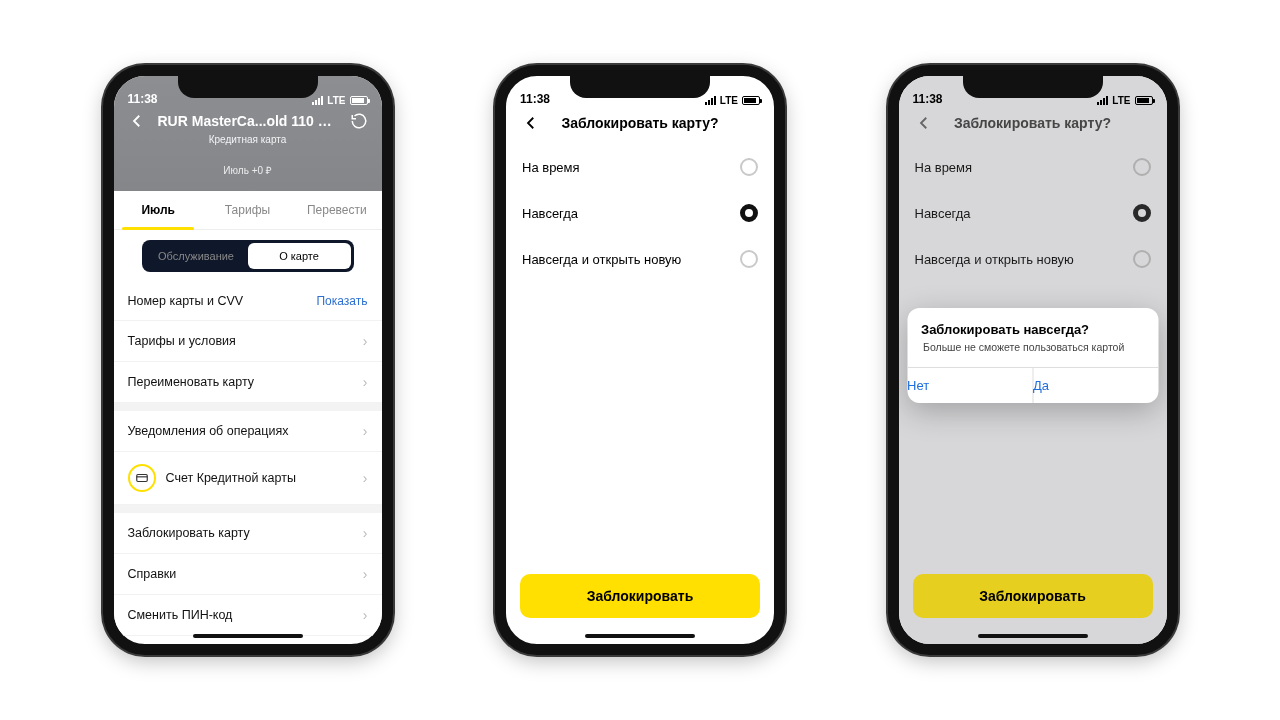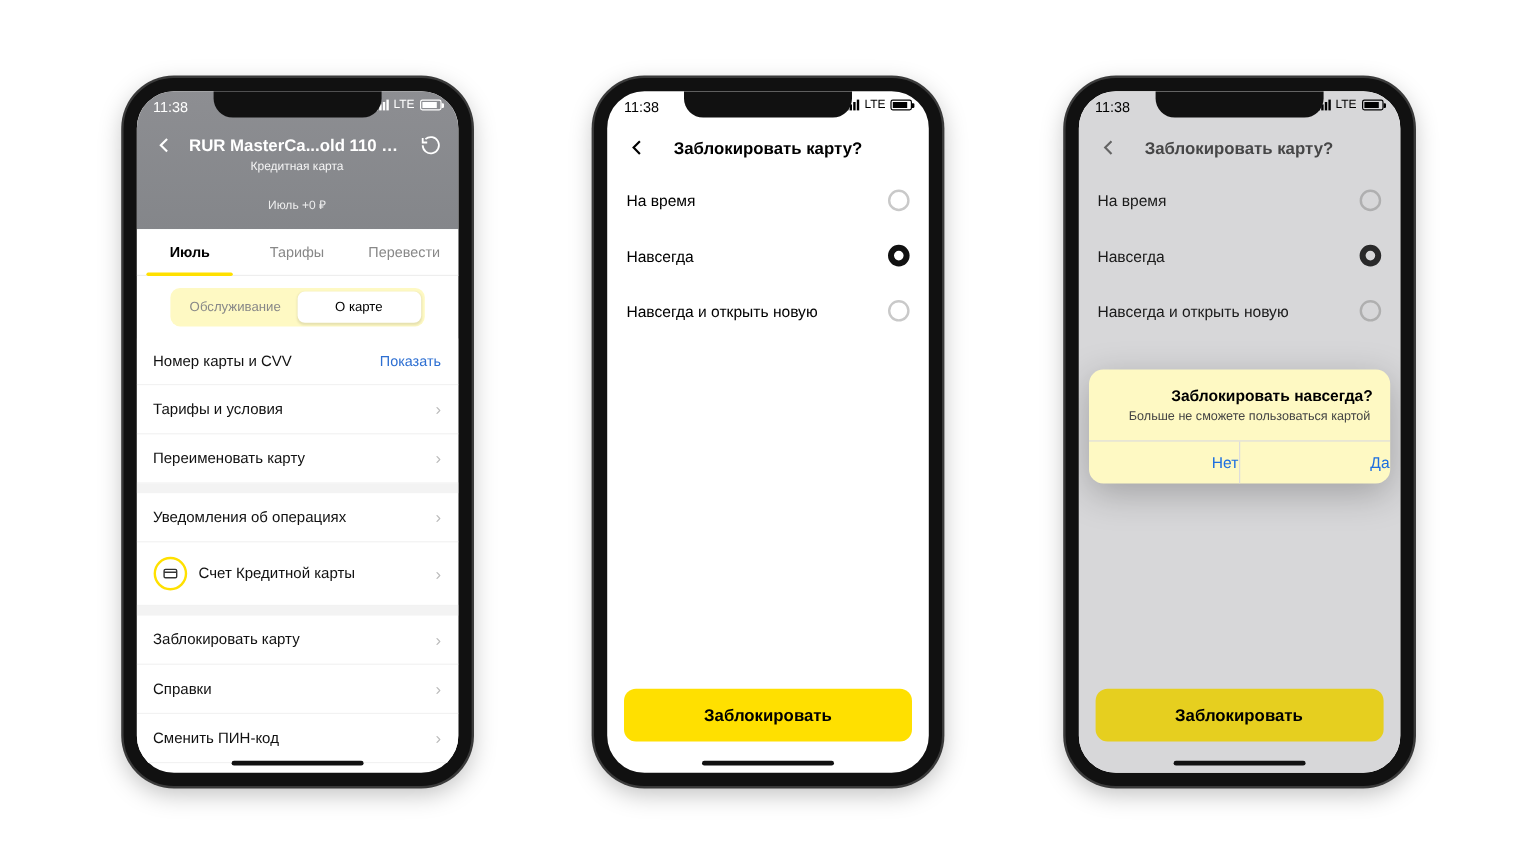--- a/index.html
+++ b/index.html
@@ -38,22 +38,22 @@
     border-radius: 0 0 16px 16px; z-index: 50;
   }
   .home-indicator {
     position: absolute; bottom: 6px; left: 50%; transform: translateX(-50%);
     width: 110px; height: 4px; background: #111; border-radius: 4px; z-index: 50;
   }
   .screen { position: absolute; inset: 0; overflow: hidden; }
 
   
   .statusbar {
-    height: 30px; display: flex; justify-content: space-between; align-items: flex-start;
-    padding: 6px 14px 0 14px; font-size: 12px; font-weight: 400; gap: 16px;
+    height: 30px; display: flex; justify-content: space-between; align-items: flex-end;
+    padding: 6px 14px 0 14px; font-size: 12px; font-weight: 700; gap: 16px;
   }
   .statusbar.light { color: #fff; }
   .statusbar.dark { color: #000; }
   .sb-right { display: flex; align-items: center; gap: 4px; font-size: 10px; }
   .sig { display: inline-flex; gap: 1px; align-items: flex-end; }
   .sig i { width: 2px; background: currentColor; display: block; }
   .sig i:nth-child(1){height:3px}.sig i:nth-child(2){height:5px}.sig i:nth-child(3){height:7px}.sig i:nth-child(4){height:9px}
   .batt { width: 18px; height: 9px; border: 1px solid currentColor; border-radius: 2px; position: relative; }
   .batt::after { content:""; position:absolute; right:-3px; top:2px; width:2px; height:4px; background: currentColor; border-radius:0 1px 1px 0;}
   .batt i { display:block; margin:1px; height:5px; width:12px; background: currentColor; }
@@ -71,21 +71,21 @@
   .month { text-align:center; font-size:10px; opacity:.85; margin-top: 18px; }
   .icon-btn { width:22px; height:22px; display:flex; align-items:center; justify-content:center; color:inherit; }
 
   
   .tabs { display:flex; border-bottom:1px solid #eee; background:#fff; }
   .tab { flex:1; text-align:center; padding:12px 0; font-size:12px; color:#888; position:relative; }
   .tab.active { color:#000; font-weight:600; }
   .tab.active::after { content:""; position:absolute; left:10%; right:10%; bottom:-1px; height:3px; background:#ffe000; border-radius:2px; }
 
   
-  .seg { margin:10px 28px; display:flex; background:#fef9c3; border-radius:8px; padding:3px; }
+  .seg { margin:10px 28px; display:flex; background:#0f172a; border-radius:8px; padding:3px; }
   .seg-btn { flex:1; text-align:center; font-size:11px; padding:7px 0; border-radius:6px; color:#888; }
   .seg-btn.active { background:#fff; color:#000; box-shadow:0 1px 2px rgba(0,0,0,.1); }
 
   
   .list { background:#fff; }
   .row { display:flex; align-items:center; padding:12px 14px; font-size:12.5px; color:#111; border-bottom:1px solid #f2f2f2;justify-content:space-between; }
   .row .grow { flex:1; }
   .row .link { color:#2d6fd2; font-size:12px; }
   .chev { color:#bbb; font-size:14px; margin-left:8px; }
   .section-gap { height:8px; background:#f3f3f3; }
@@ -103,23 +103,23 @@
   .radio { width:18px;height:18px;border-radius:50%;border:2px solid #c9c9c9; }
   .radio.checked { border:5px solid #111; }
   .cta {
     position:absolute; left:14px; right:14px; bottom:26px;
     background:#ffe000; text-align:center; padding:14px 0; border-radius:10px;
     font-size:14px; font-weight:600;
   }
   .s3 .muted { opacity:.88; }
   .dialog {
     position:absolute; left:50%; top:50%; transform:translate(-50%,-55%);
-    width: 251px; background:#fef9c3; border-radius:12px; overflow:hidden;
+    width: 251px; background:#ffffff; border-radius:12px; overflow:hidden;
     box-shadow: 0 8px 30px rgba(0,0,0,.25);
-    text-align:right;
+    text-align:left;
   }
   .dialog .d-title { font-size:13px; font-weight:700; padding:14px 14px 4px; }
   .dialog .d-msg { font-size:10.5px; color:#444; padding:0 16px 12px; line-height:1.3; }
   .dialog .d-btns { display:flex; border-top:1px solid #ddd; }
   .dialog .d-btn { flex:1; padding:10px 0; font-size:13px; color:#1d6fe0; }
   .dialog .d-btn:first-child { border-right:1px solid #ddd; }
 
   svg { display:block; }
 </style>
 </head>

